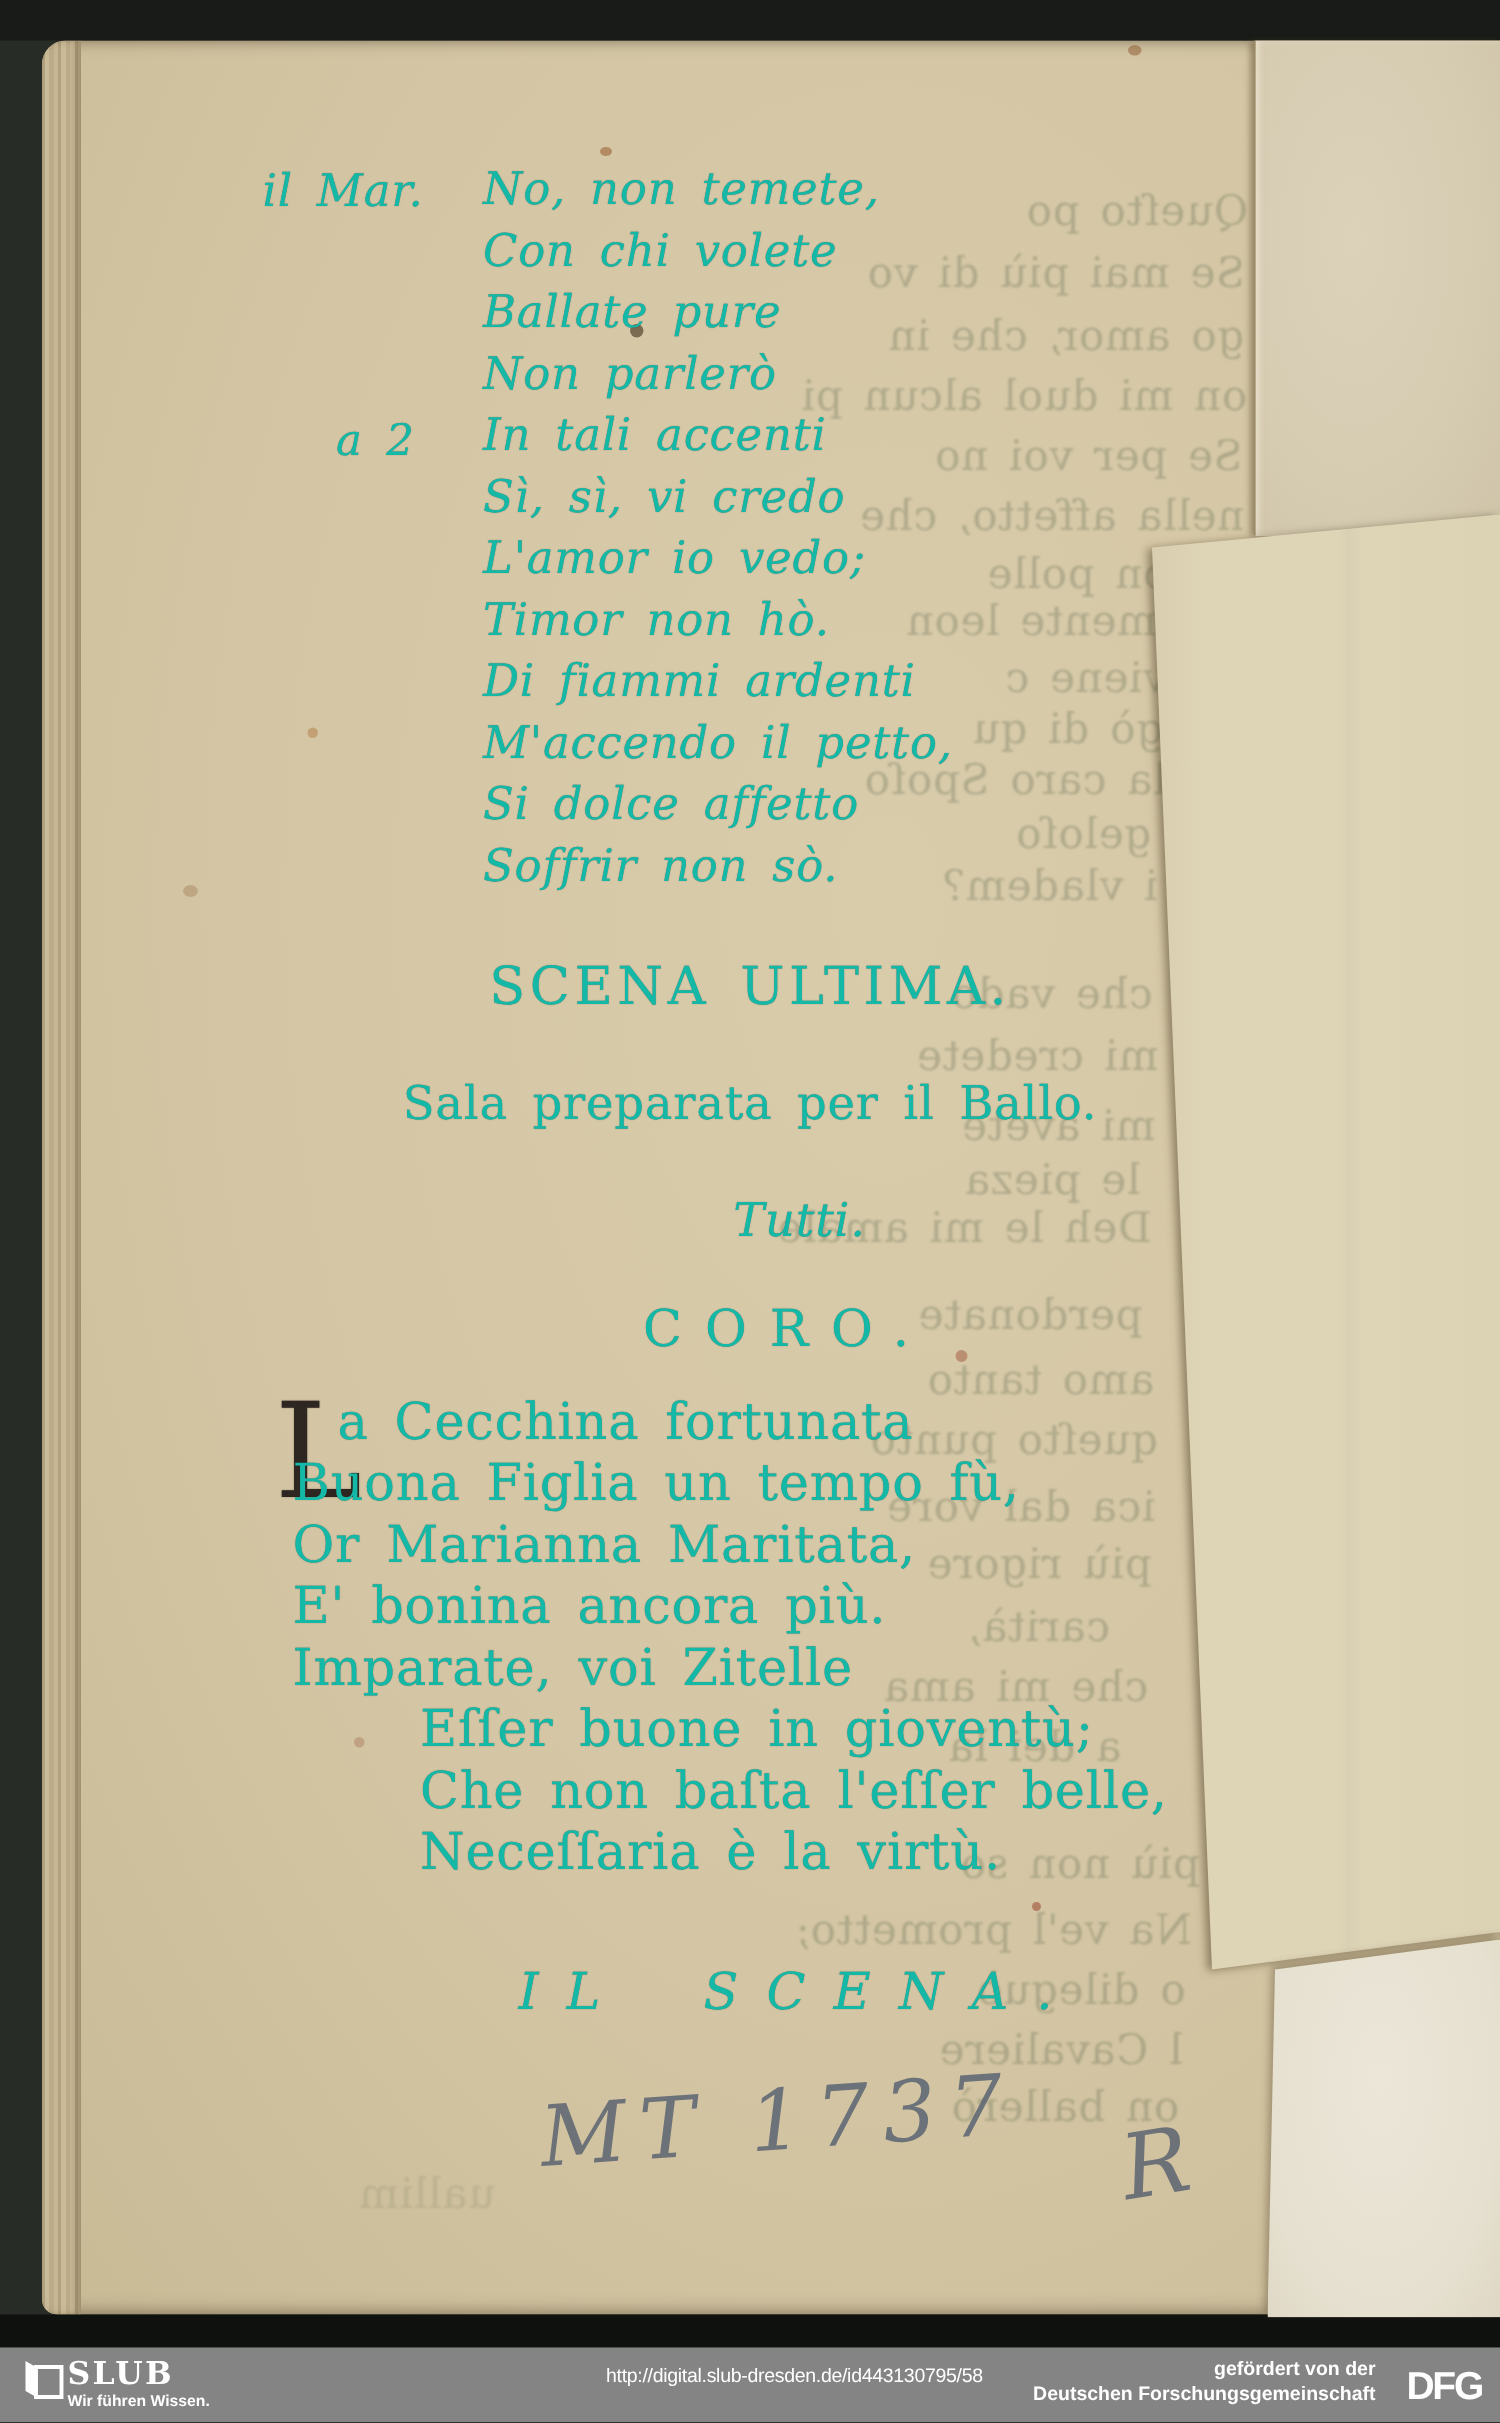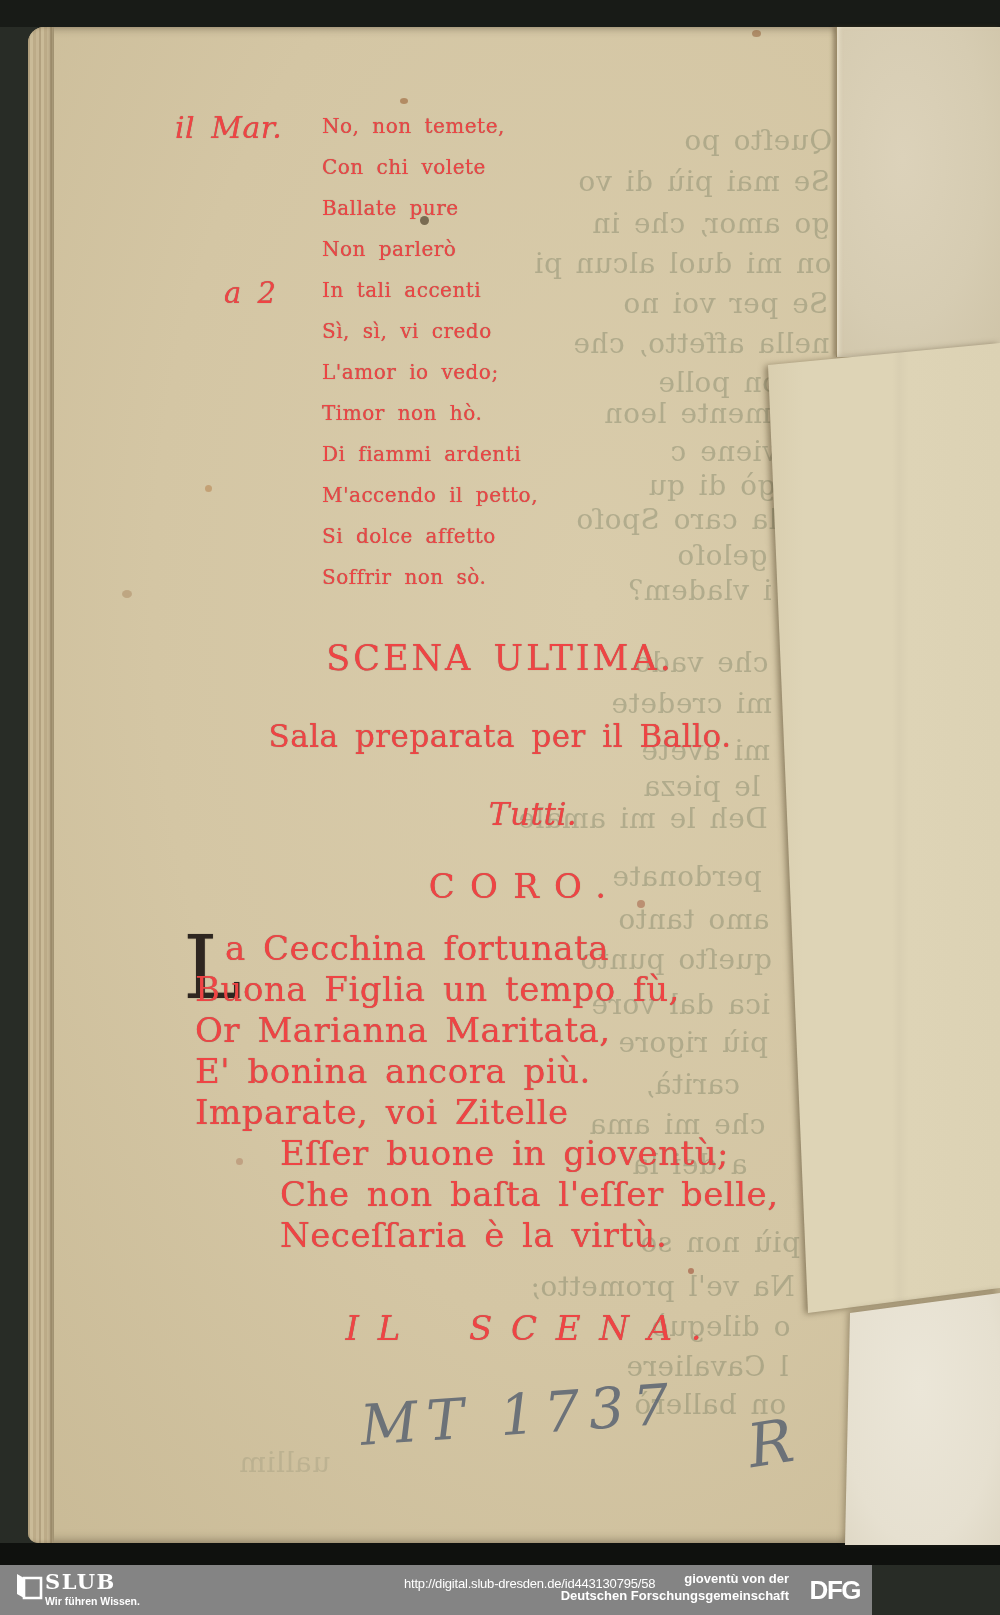--- a/index.html
+++ b/index.html
@@ -36,23 +36,23 @@
 
   
   .bl{position:absolute;z-index:2;display:inline-block;transform:scaleX(-1);
       font-size:28px;color:rgba(104,112,86,.34);filter:blur(.6px);
       white-space:nowrap;letter-spacing:.5px;word-spacing:4px;}
   .bl2{color:rgba(104,112,86,.18);}
 
   .stain{position:absolute;z-index:2;border-radius:50%;}
 
   
-  .ink{position:absolute;z-index:5;color:#ef4444;text-shadow:0 0 .7px rgba(46,38,32,.55);
+  .ink{position:absolute;z-index:5;color:#14b8a6;text-shadow:0 0 .7px rgba(46,38,32,.55);
        letter-spacing:.5px;word-spacing:6px;white-space:nowrap;}
-  .verse{font-size:20px;line-height:41px;}
+  .verse{font-size:30px;line-height:41px;font-style:italic;}
   .speaker{font-size:30px;font-style:italic;}
   .duet{font-size:29px;font-style:italic;}
   .h-center{text-align:center;}
   .scena{font-size:35px;letter-spacing:3px;}
   .sala{font-size:31px;}
   .tutti{font-size:31px;font-style:italic;}
   .coro{font-size:34px;letter-spacing:.45em;}
   .fine{font-size:34px;font-style:italic;letter-spacing:.55em;word-spacing:.6em;}
   .stanza{font-size:34px;line-height:41px;}
   .stanza .in1{margin-left:30px;}
@@ -61,21 +61,21 @@
   .dropcap{position:absolute;z-index:5;font-size:88px;line-height:70px;color:#2e2620;
        text-shadow:0 0 1px rgba(46,38,32,.6);}
 
   
   .hand{position:absolute;z-index:6;color:#5b6472;opacity:.85;
         font-family:"DejaVu Serif",serif;font-style:italic;white-space:nowrap;}
   .hand-main{font-size:56px;letter-spacing:9px;transform:rotate(-4deg);}
   .hand-r{font-size:60px;transform:rotate(-9deg);}
 
   
-  .footer{position:absolute;left:0;top:1565px;width:872px;height:50px;background:#848484;z-index:7;
+  .footer{position:absolute;left:0;top:1565px;width:1000px;height:50px;background:#848484;z-index:7;
           font-family:"Liberation Sans",sans-serif;color:#ffffff;}
   .slub-icon{position:absolute;left:15px;top:8px;}
   .slub-word{position:absolute;left:45px;top:4px;font-family:"DejaVu Serif",serif;
              font-size:21px;font-weight:bold;letter-spacing:1.5px;}
   .slub-tag{position:absolute;left:45px;top:30px;font-size:10.5px;font-weight:bold;}
   .scan-url{position:absolute;left:404px;top:11px;font-size:13px;color:#ffffff;letter-spacing:-.2px;}
   .fund{position:absolute;right:83px;top:5px;text-align:right;font-size:13px;font-weight:bold;line-height:17px;}
   .dfg{position:absolute;right:12px;top:10px;font-size:26px;font-weight:900;letter-spacing:-1.5px;
        font-family:"Liberation Sans",sans-serif;}
 </style>
@@ -183,19 +183,19 @@
     <span class="slub-icon">
       <svg width="28" height="30" viewBox="0 0 28 30">
         <path d="M9 5 L26 5 L26 25 L9 25 Z" fill="none" stroke="#ffffff" stroke-width="2.6"></path>
         <path d="M9 5 L2 1 L2 21 L9 25 Z" fill="#ffffff"></path>
       </svg>
     </span>
     <span class="slub-word">SLUB</span>
     <span class="slub-tag">Wir führen Wissen.</span>
     <span class="scan-url">http://digital.slub-dresden.de/id443130795/58</span>
     <span class="fund">
-      <span>gioventù von der</span><br>
+      <span>gefördert von der</span><br>
       <span>Deutschen Forschungsgemeinschaft</span>
     </span>
     <span class="dfg">DFG</span>
   </div>
 
 </div>
 
 </body></html>

